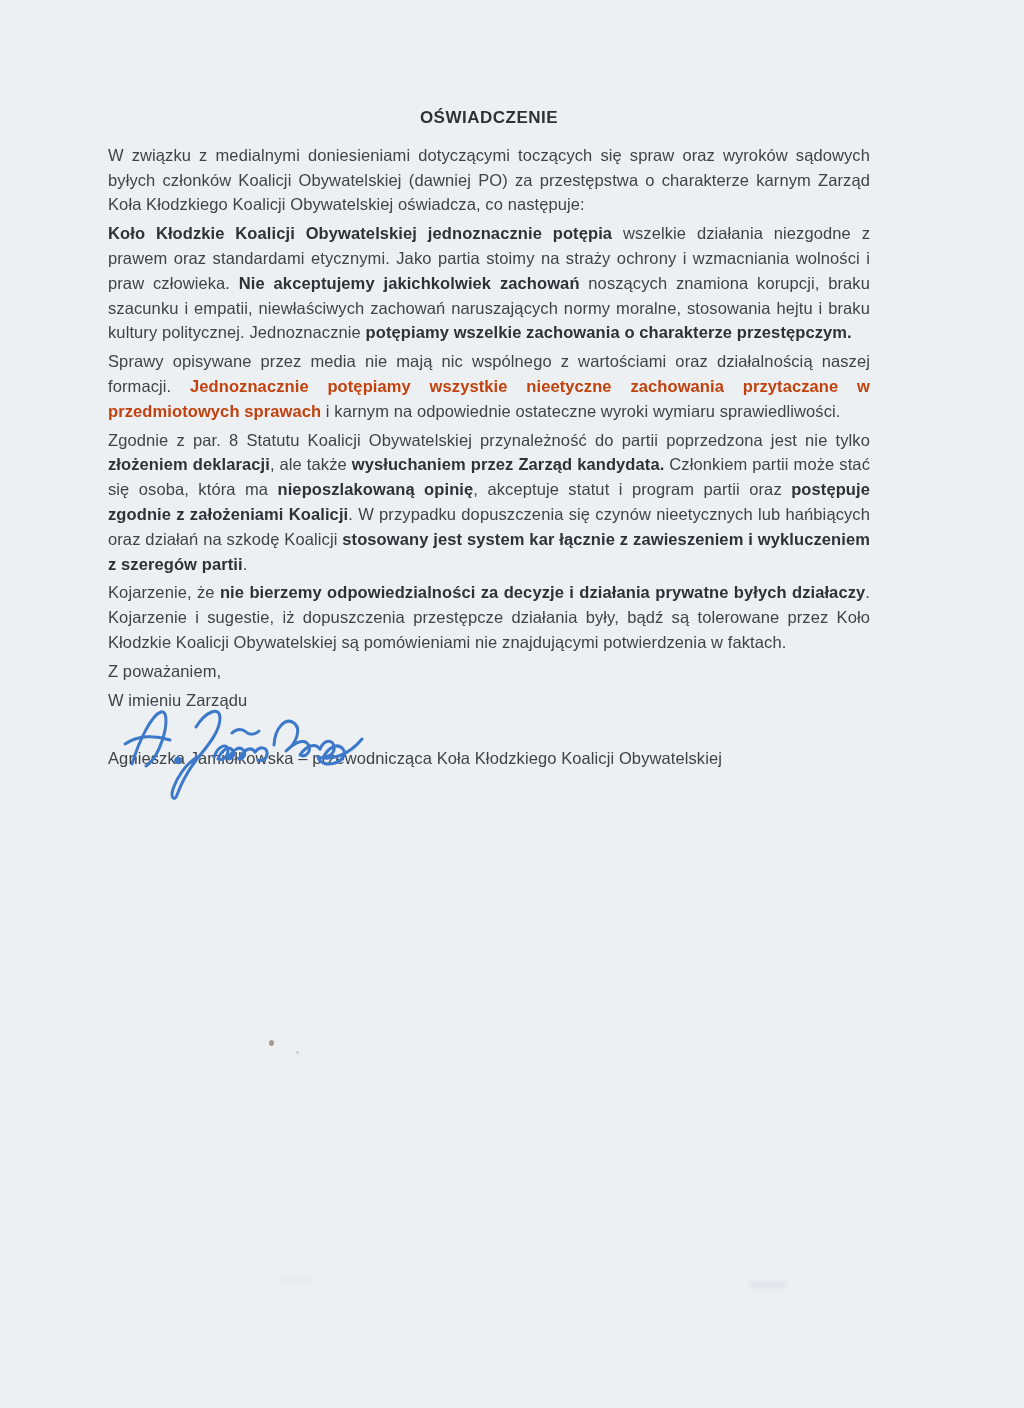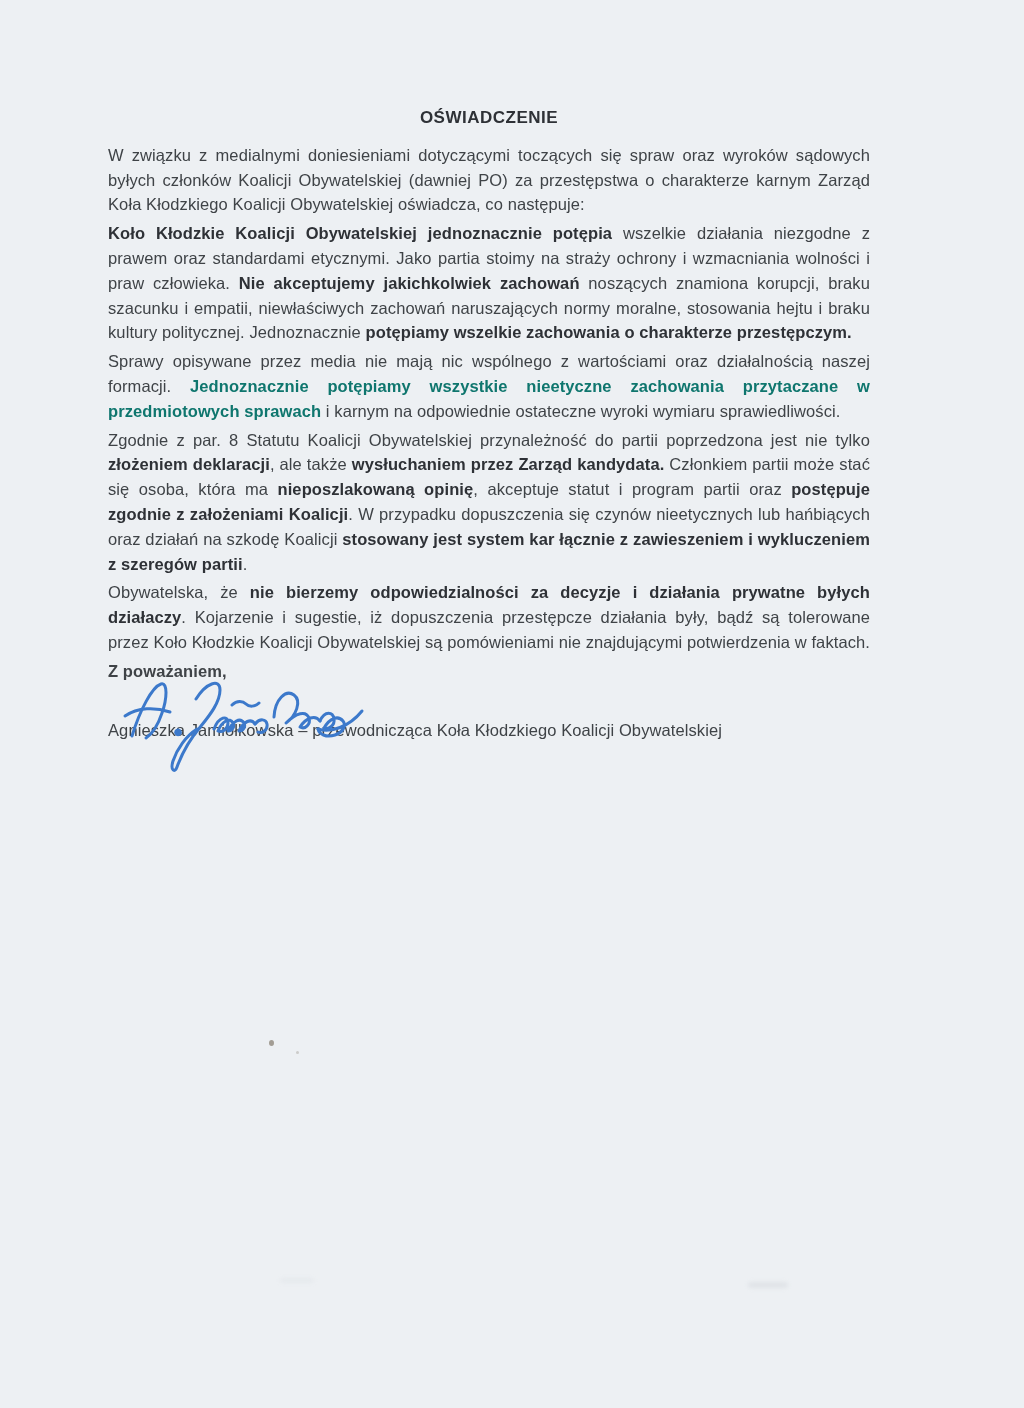--- a/index.html
+++ b/index.html
@@ -32,21 +32,20 @@
     margin: 0 0 12px 0;
   }
   .doc-body p {
     margin: 0 0 4px 0;
     text-align: justify;
   }
   .doc-body b, .doc-title { color: #2e3136; }
   .plain-line {
     margin: 0 0 4px 0;
     text-align: left;
-    font-weight: bold;
   }
   .sig-area {
     position: relative;
     height: 30px;
   }
   .sig-svg {
     position: absolute;
     left: 10px;
     top: -16px;
     width: 250px;
@@ -74,27 +73,28 @@
 </head>
 <body style="background: rgb(237, 240, 243);">
 
 <div class="page" style="color: rgb(63, 67, 71);">
 
   <h1 class="doc-title" style="color: rgb(46, 49, 54);">OŚWIADCZENIE</h1>
 
   <div class="doc-body">
       <p><span>W związku z medialnymi doniesieniami dotyczącymi toczących się spraw oraz wyroków sądowych byłych członków Koalicji Obywatelskiej (dawniej PO) za przestępstwa o charakterze karnym Zarząd Koła Kłodzkiego Koalicji Obywatelskiej oświadcza, co następuje:</span></p>
       <p><b style="color: rgb(46, 49, 54);">Koło Kłodzkie Koalicji Obywatelskiej jednoznacznie potępia</b><span> wszelkie działania niezgodne z prawem oraz standardami etycznymi. Jako partia stoimy na straży ochrony i wzmacniania wolności i praw człowieka. </span><b style="color: rgb(46, 49, 54);">Nie akceptujemy jakichkolwiek zachowań</b><span> noszących znamiona korupcji, braku szacunku i empatii, niewłaściwych zachowań naruszających normy moralne, stosowania hejtu i braku kultury politycznej. Jednoznacznie </span><b style="color: rgb(46, 49, 54);">potępiamy wszelkie zachowania o charakterze przestępczym.</b></p>
-      <p><span>Sprawy opisywane przez media nie mają nic wspólnego z wartościami oraz działalnością naszej formacji. </span><b style="color: #0f766e;">Jednoznacznie potępiamy wszystkie nieetyczne zachowania przytaczane w przedmiotowych sprawach</b><span> i karnym na odpowiednie ostateczne wyroki wymiaru sprawiedliwości.</span></p>
+      <p><span>Sprawy opisywane przez media nie mają nic wspólnego z wartościami oraz działalnością naszej formacji. </span><b style="color: #c2410c;">Jednoznacznie potępiamy wszystkie nieetyczne zachowania przytaczane w przedmiotowych sprawach</b><span> i karnym na odpowiednie ostateczne wyroki wymiaru sprawiedliwości.</span></p>
       <p><span>Zgodnie z par. 8 Statutu Koalicji Obywatelskiej przynależność do partii poprzedzona jest nie tylko </span><b style="color: rgb(46, 49, 54);">złożeniem deklaracji</b><span>, ale także </span><b style="color: rgb(46, 49, 54);">wysłuchaniem przez Zarząd kandydata.</b><span> Członkiem partii może stać się osoba, która ma </span><b style="color: rgb(46, 49, 54);">nieposzlakowaną opinię</b><span>, akceptuje statut i program partii oraz </span><b style="color: rgb(46, 49, 54);">postępuje zgodnie z założeniami Koalicji</b><span>. W przypadku dopuszczenia się czynów nieetycznych lub hańbiących oraz działań na szkodę Koalicji </span><b style="color: rgb(46, 49, 54);">stosowany jest system kar łącznie z zawieszeniem i wykluczeniem z szeregów partii</b><span>.</span></p>
-      <p><span>Obywatelska, że </span><b style="color: rgb(46, 49, 54);">nie bierzemy odpowiedzialności za decyzje i działania prywatne byłych działaczy</b><span>. Kojarzenie i sugestie, iż dopuszczenia przestępcze działania były, bądź są tolerowane przez Koło Kłodzkie Koalicji Obywatelskiej są pomówieniami nie znajdującymi potwierdzenia w faktach.</span></p>
+      <p><span>Kojarzenie, że </span><b style="color: rgb(46, 49, 54);">nie bierzemy odpowiedzialności za decyzje i działania prywatne byłych działaczy</b><span>. Kojarzenie i sugestie, iż dopuszczenia przestępcze działania były, bądź są tolerowane przez Koło Kłodzkie Koalicji Obywatelskiej są pomówieniami nie znajdującymi potwierdzenia w faktach.</span></p>
     </div>
 
   <p class="plain-line">Z poważaniem,</p>
 
+  <p class="plain-line">W imieniu Zarządu</p>
 
   <div class="sig-area">
     <svg class="sig-svg" viewBox="0 0 250 100" role="img" aria-label="handwritten signature" style="color: rgb(60, 121, 203);">
       <g fill="none" stroke="currentColor" stroke-width="3" stroke-linecap="round" stroke-linejoin="round">
 
         <path d="M14 64 C22 38 34 15 43 12 C50 10 49 27 44 41 C40 53 34 62 28 66"></path>
         <path d="M7 44 C20 35 37 35 52 40"></path>
 
         <path d="M60 58 a2.4 2.4 0 1 0 0.1 0" fill="currentColor"></path>
 

